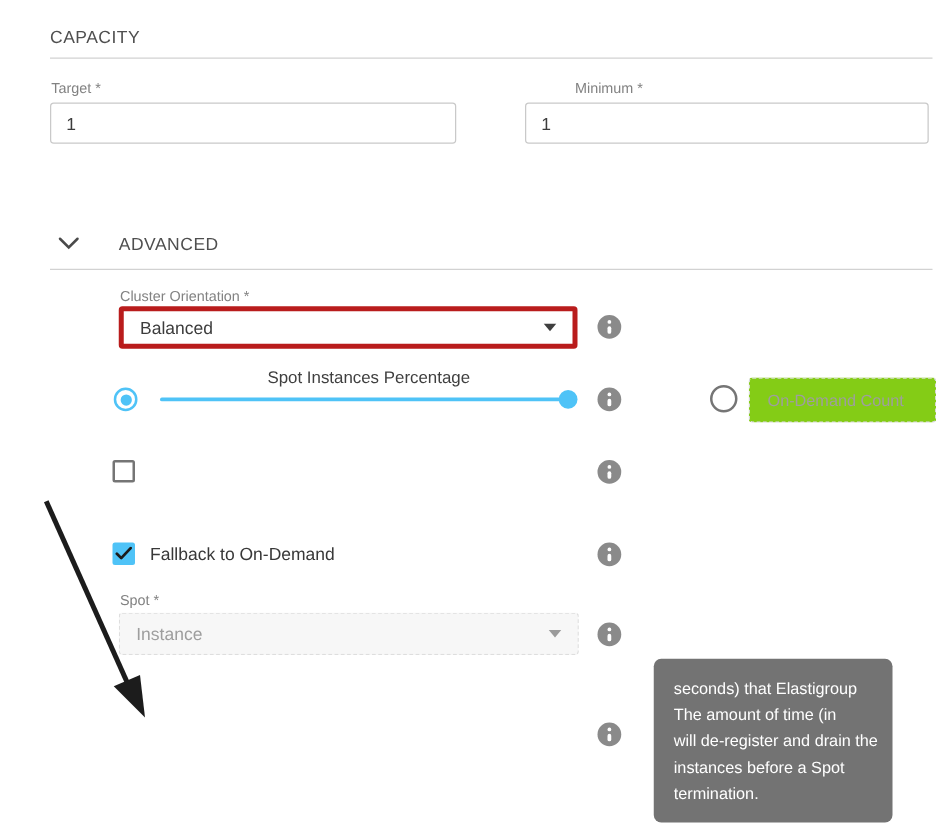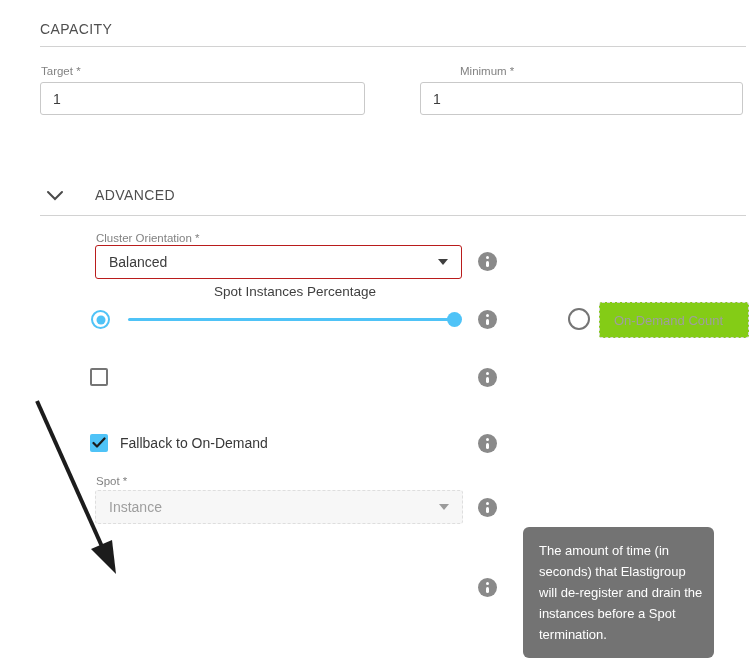--- a/index.html
+++ b/index.html
@@ -12,21 +12,21 @@
   .divider{height:1px;background:#d2d2d2;}
   .field-label{font-size:11.5px;color:#828282;}
   .text-input{
     position:absolute;box-sizing:border-box;border:1px solid #c9c9c9;border-radius:3px;
     background:#fff;padding:0 12px;font-size:14px;color:#3c3c3c;outline:none;
     font-family:inherit;
   }
   .text-input::placeholder{color:#9e9e9e;opacity:1;}
   .text-input.disabled{border:1px dashed #d8d8d8;background:#84cc16;}
   .select-box{
-    position:absolute;box-sizing:border-box;border:1px solid #b91c1c;border-radius:3px;
+    position:absolute;box-sizing:border-box;border:4px solid #b91c1c;border-radius:3px;
     background:#fff;display:flex;align-items:center;padding:0 13px;cursor:pointer;
   }
   .select-box .sel-text{font-size:14px;color:#3c3c3c;flex:1;}
   .select-box.disabled{border:1px dashed #dedede;background:#f7f7f7;cursor:default;}
   .select-box.disabled .sel-text{color:#9e9e9e;}
   .caret{width:0;height:0;border-left:5px solid transparent;border-right:5px solid transparent;border-top:6px solid #3f3f3f;}
   .select-box.disabled .caret{border-top-color:#9b9b9b;}
   .info-icon{
     position:absolute;width:19px;height:19px;border-radius:50%;background:#8a8a8a;cursor:pointer;
   }
@@ -72,21 +72,21 @@
   <div class="abs sec-title" style="left:95px;top:187px;">ADVANCED</div>
   <div class="abs divider" style="left:40px;top:215px;width:706px;"></div>
 
   <div class="abs field-label" style="left:96px;top:232px;">Cluster Orientation *</div>
   <div class="select-box" style="left:95px;top:245px;width:367px;height:34px;">
     <span class="sel-text">Balanced</span>
     <span class="caret"></span>
   </div>
   <div class="info-icon" style="left:478px;top:252px;"></div>
 
-  <div class="spot-label" style="left:128px;top:284px;width:334px;">Spot Instances Percentage</div>
+  <div class="spot-label" style="left:128px;top:294px;width:334px;">Spot Instances Percentage</div>
   <div class="radio on" style="left:91px;top:310px;"></div>
   <div class="slider-track" style="left:128px;top:318px;width:321px;"></div>
   <div class="slider-thumb" style="left:447px;top:312px;"></div>
   <div class="info-icon" style="left:478px;top:310px;"></div>
 
   <div class="radio off" style="left:568px;top:308px;"></div>
   <input class="text-input disabled" style="left: 599px; top: 302px; width: 150px; height: 36px; font-size: 13px; padding: 0px 14px;" disabled="" placeholder="On-Demand Count">
 
   <div class="checkbox unchecked" style="left:90px;top:368px;"></div>
   <div class="info-icon" style="left:478px;top:368px;"></div>
@@ -102,22 +102,22 @@
   <div class="abs field-label" style="left:96px;top:475px;">Spot *</div>
   <div class="select-box disabled" style="left:95px;top:490px;width:368px;height:34px;">
     <span class="sel-text">Instance</span>
     <span class="caret"></span>
   </div>
   <div class="info-icon" style="left:478px;top:498px;"></div>
 
   <div class="info-icon" style="left:478px;top:578px;"></div>
 
   <div class="tooltip">
+    <div class="tline">seconds) that Elastigroup</div>
     <div class="tline">The amount of time (in</div>
-    <div class="tline">seconds) that Elastigroup</div>
     <div class="tline">will de-register and drain the</div>
     <div class="tline">instances before a Spot</div>
     <div class="tline">termination.</div>
   </div>
 
   <svg class="arrow-overlay" width="749" height="671" viewBox="0 0 749 671">
     <line x1="37" y1="401" x2="104" y2="551" stroke="#1c1c1c" stroke-width="4"></line>
     <polygon points="116,574 91,549 112,540" fill="#1c1c1c"></polygon>
   </svg>
 

